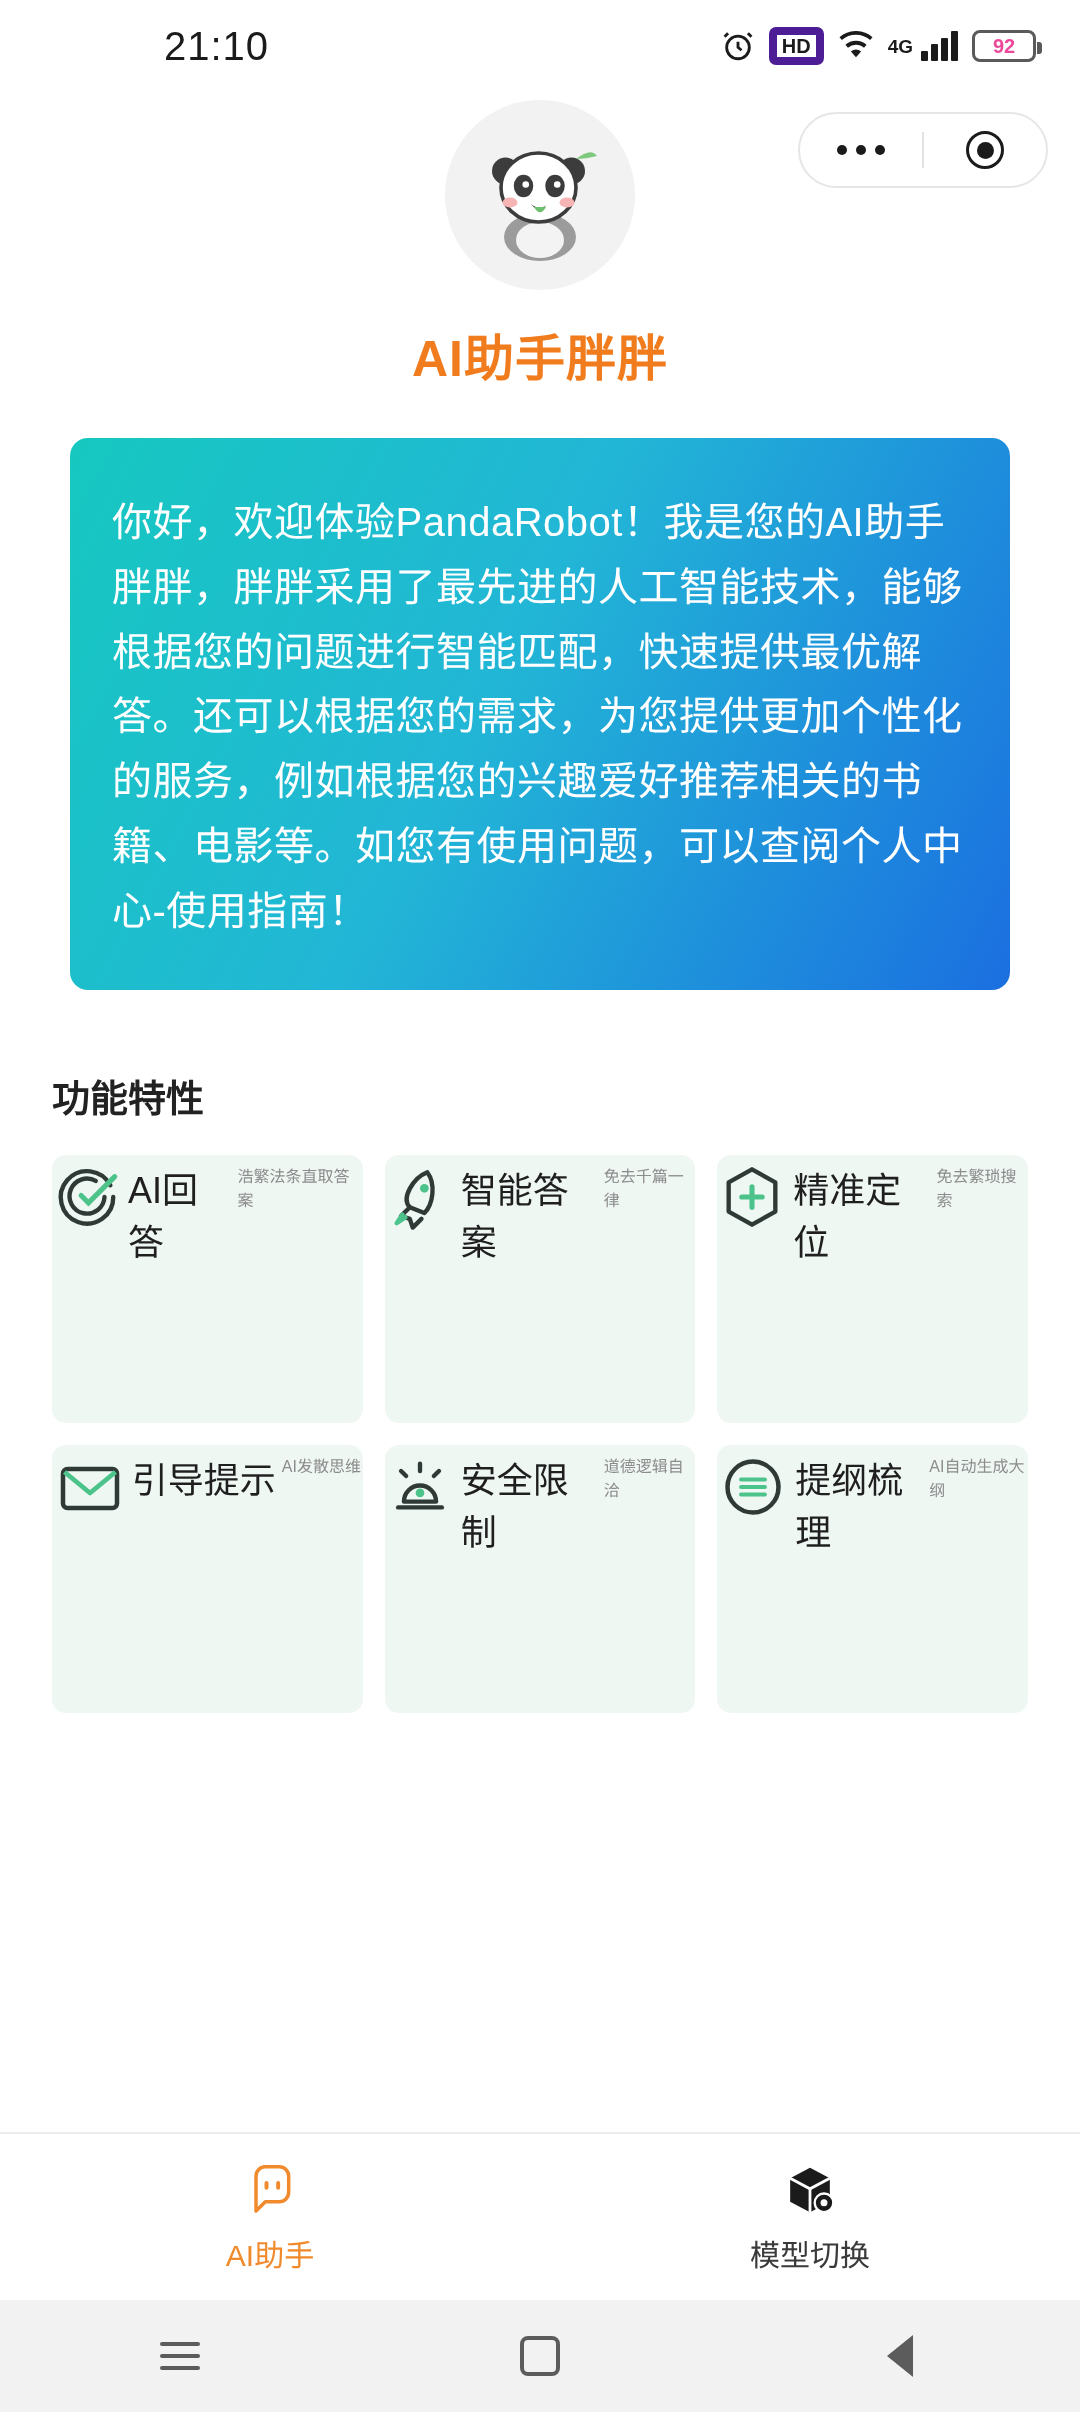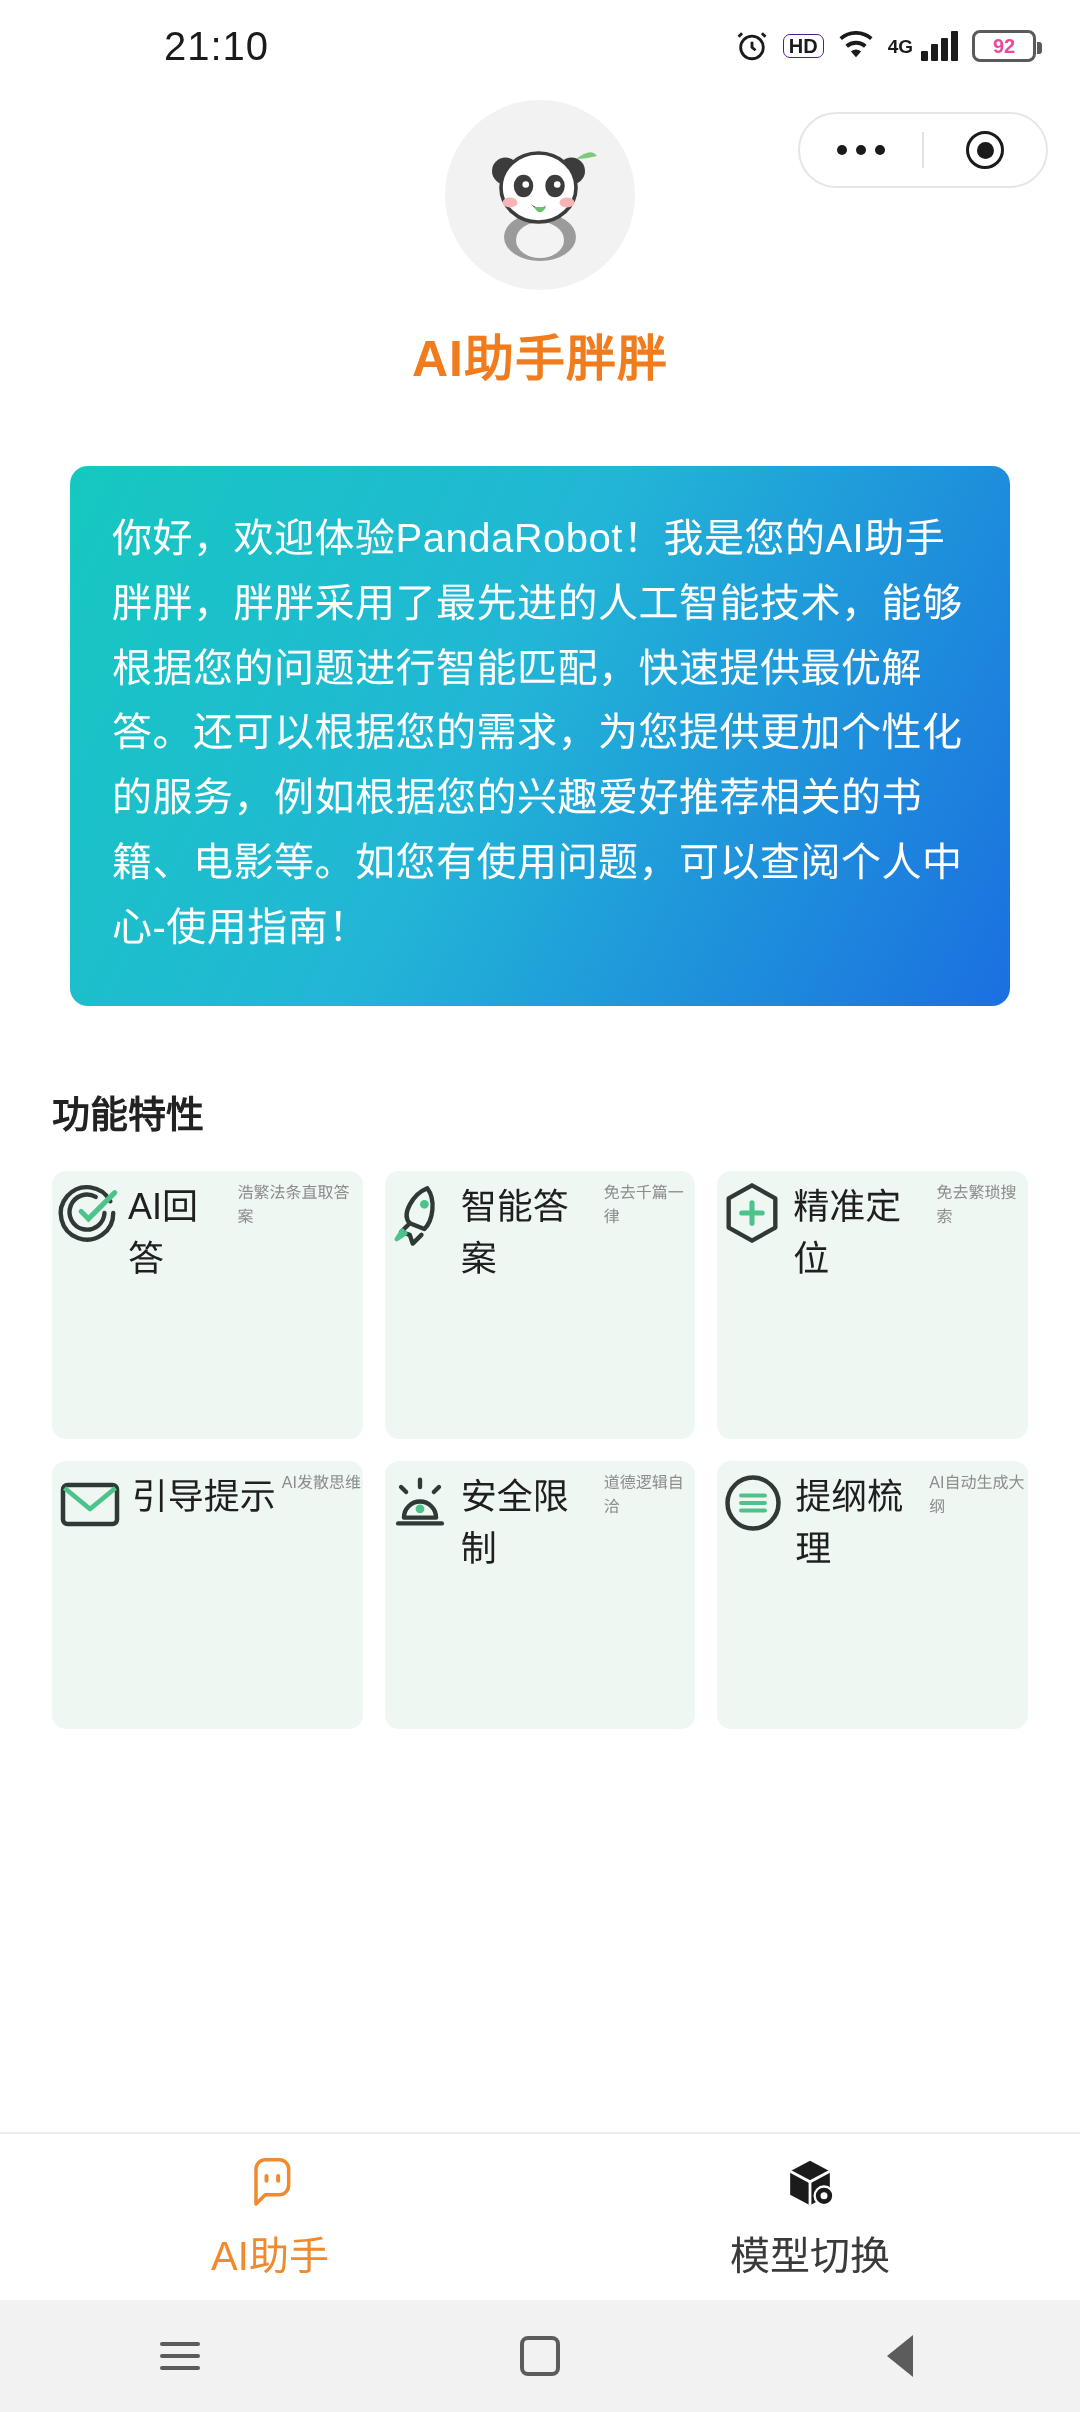--- a/index.html
+++ b/index.html
@@ -37,21 +37,21 @@
     margin-left: 120px;
   }
   .status-right {
     margin-left: auto;
     display: flex;
     align-items: center;
     gap: 14px;
   }
   .st-icon { display: flex; align-items: center; justify-content: center; }
   .hd-badge {
-    border: 1px solid #4c1d95;
+    border: 8px solid #4c1d95;
     border-radius: 7px;
     font-size: 20px;
     font-weight: 700;
     padding: 1px 5px;
     line-height: 1;
     color: #1b1b1b;
   }
   .net-badge {
     font-size: 19px;
     font-weight: 700;
@@ -144,24 +144,24 @@
     font-size: 50px;
     font-weight: 700;
     color: #f07c1e;
     letter-spacing: 1px;
     margin-top: 26px;
     flex: 0 0 auto;
   }
 
   
   .intro-card {
-    margin: 76px 70px 0 70px;
+    margin: 48px 70px 0 70px;
     background: linear-gradient(118deg, #16c8c0 0%, #22b6d6 45%, #1b6fe0 100%);
     border-radius: 18px;
-    padding: 40px 42px 46px 42px;
+    padding: 52px 42px 46px 42px;
     color: #ffffff;
     font-size: 40px;
     line-height: 1.62;
     letter-spacing: 0.5px;
     flex: 0 0 auto;
   }
 
   
   .start-btn {
     margin: 72px 70px 0 70px;
@@ -218,21 +218,21 @@
     flex: 0 0 auto;
   }
   .tab {
     flex: 1;
     display: flex;
     flex-direction: column;
     align-items: center;
     justify-content: center;
     gap: 10px;
   }
-  .tab .lbl { font-size: 40px; color: #3a3a3a; }
+  .tab .lbl { font-size: 30px; color: #3a3a3a; }
   .tab.active .lbl { color: #f08a2d; }
   .tab .tic { height: 62px; display: flex; align-items: center; justify-content: center; }
 
   
   .navbar {
     height: 112px;
     background: #f2f2f2;
     display: flex;
     align-items: center;
     flex: 0 0 auto;

